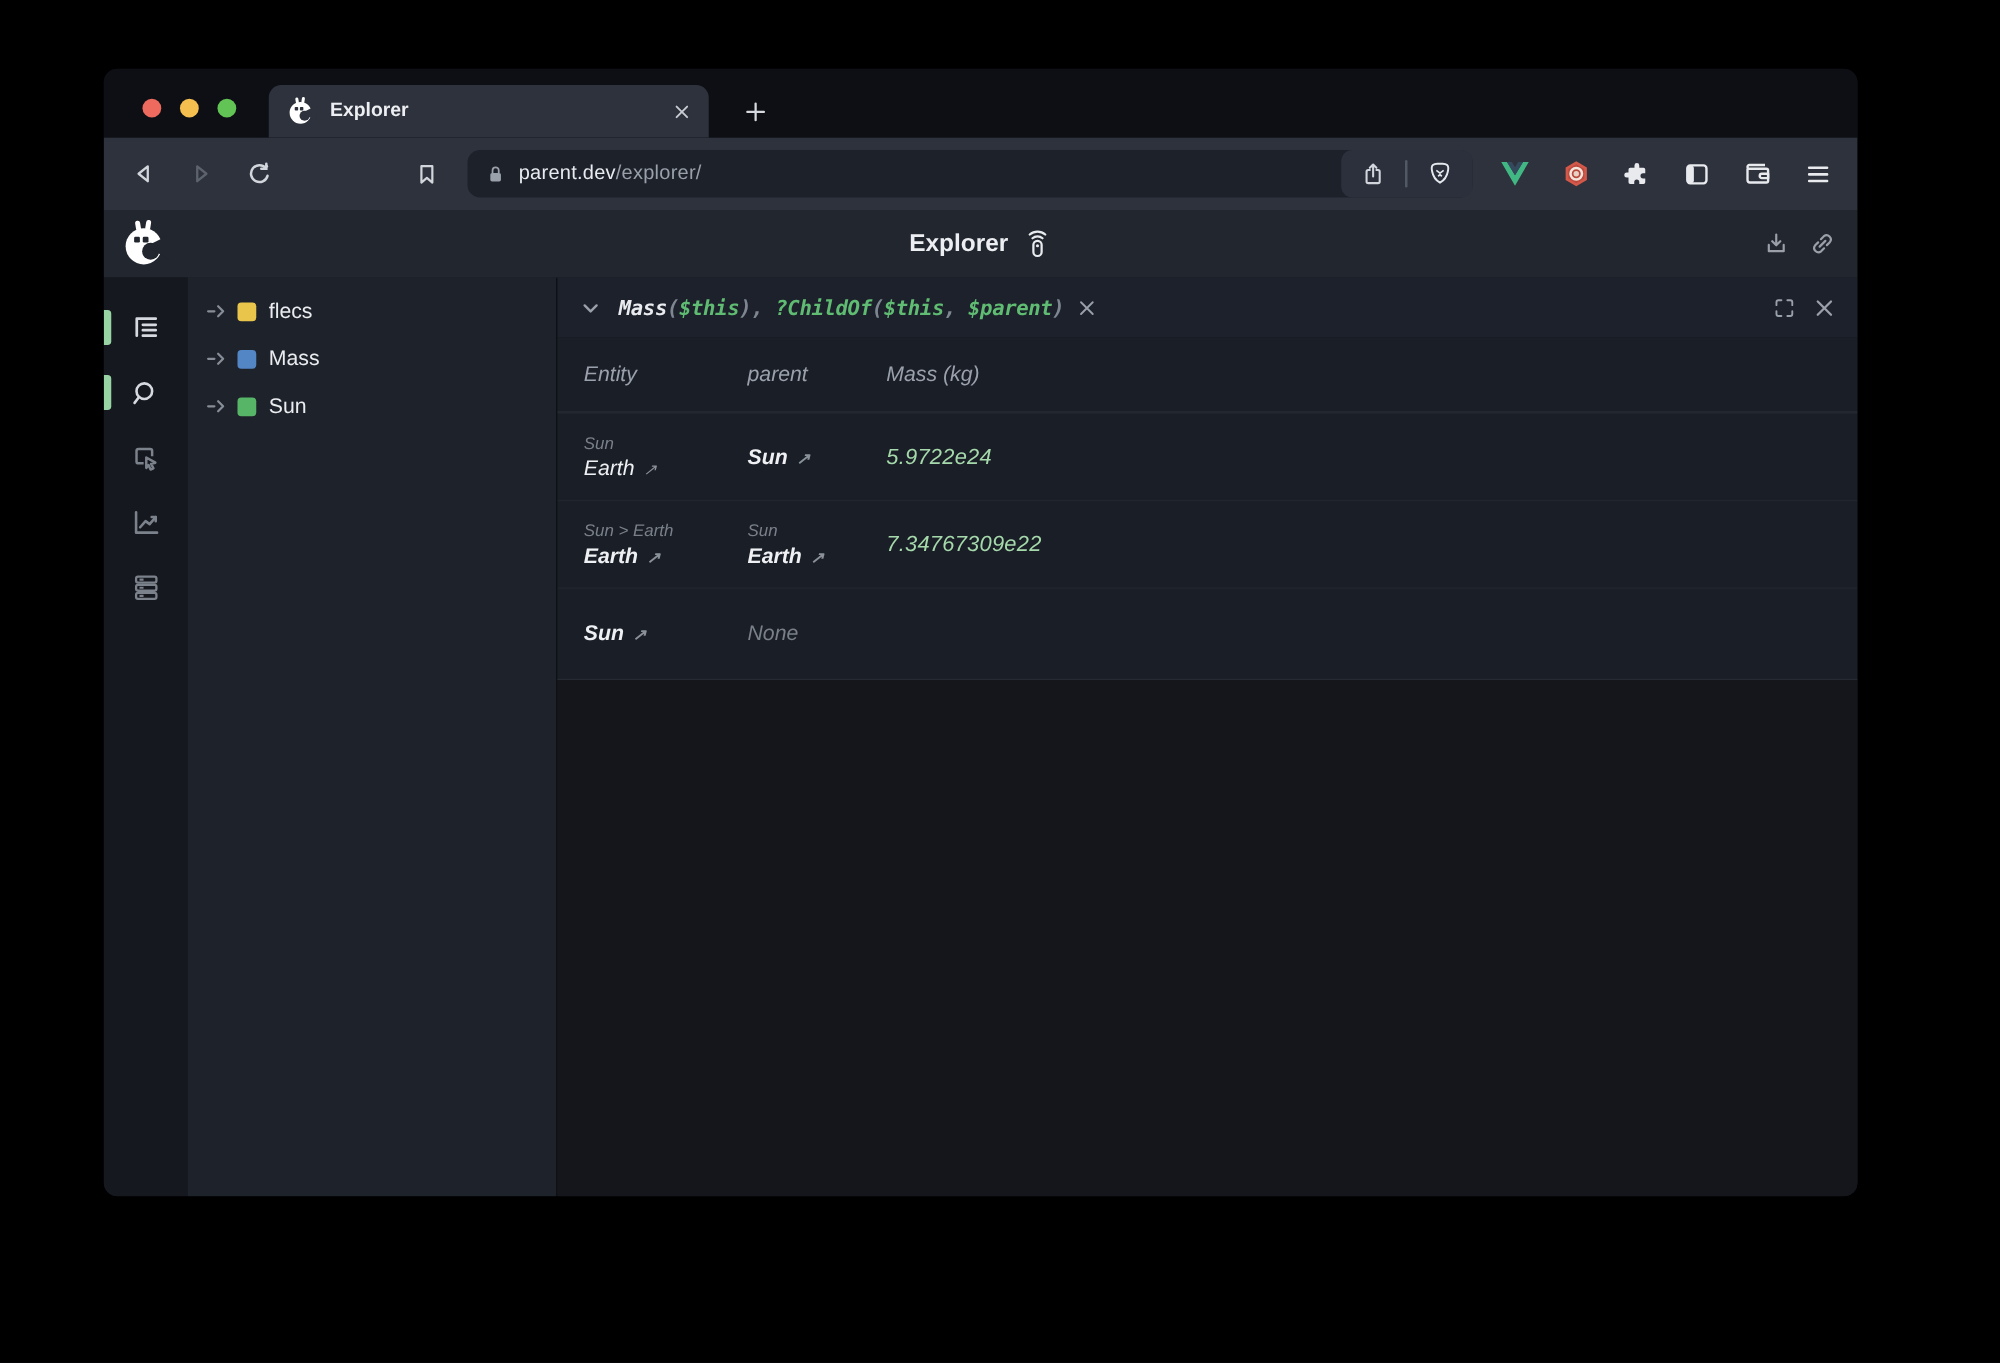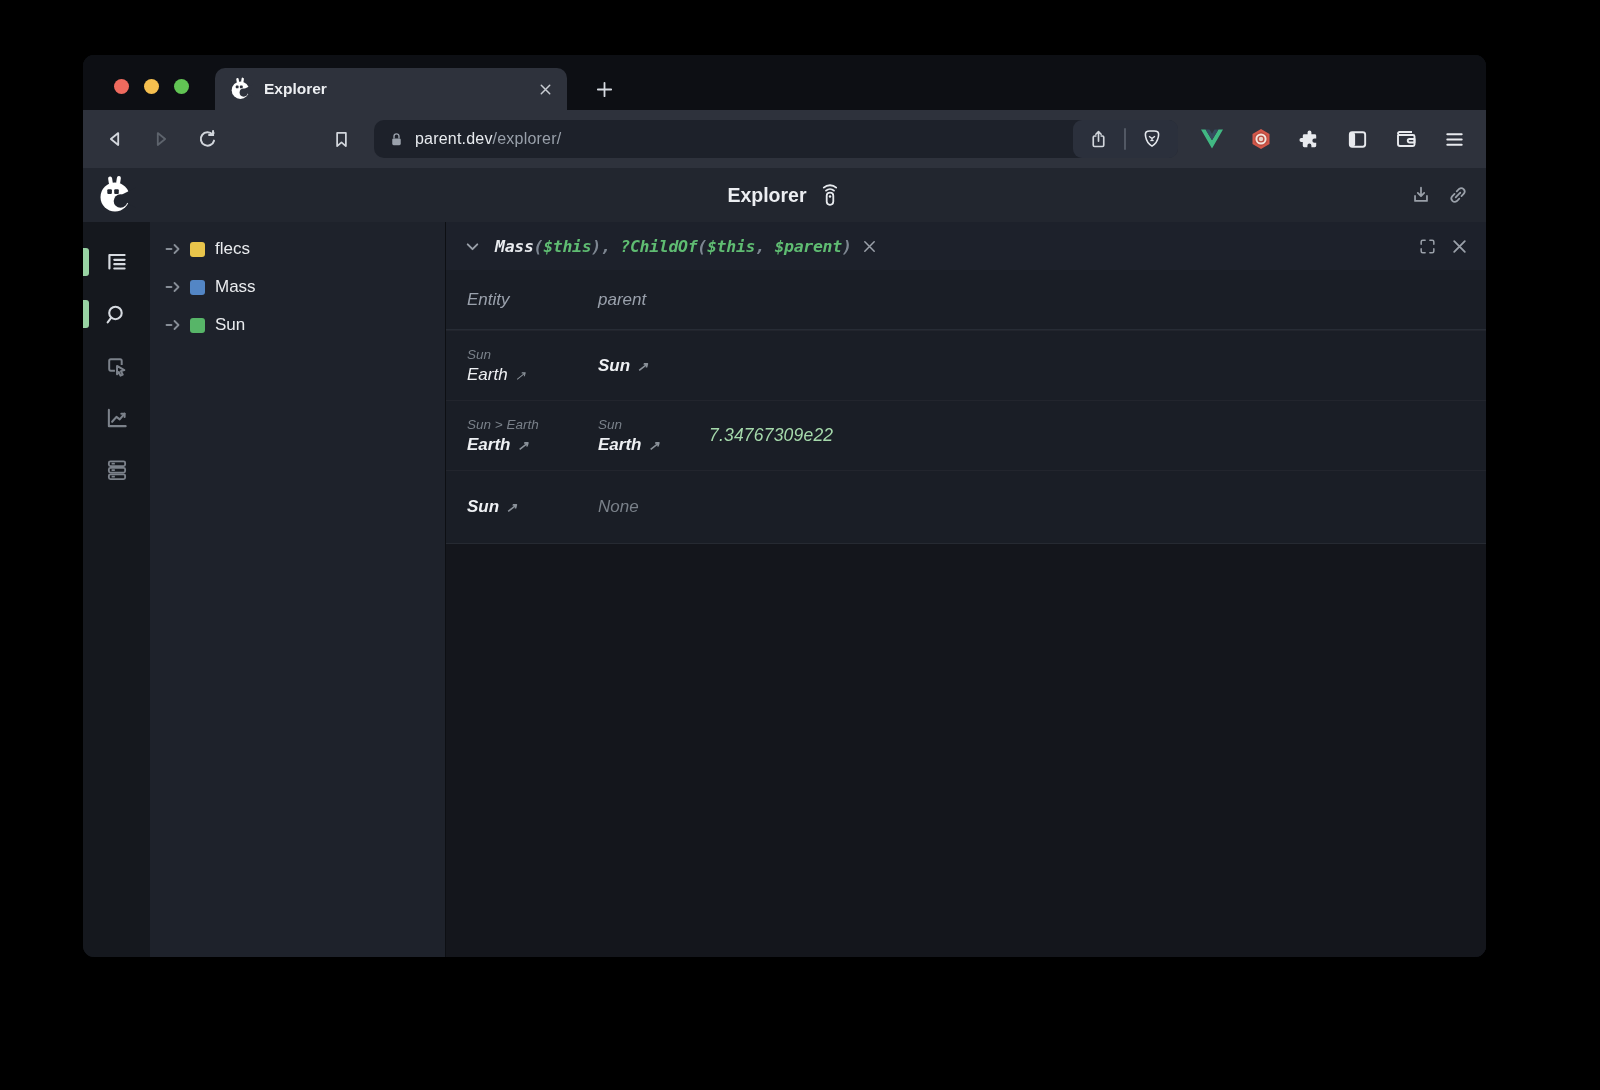--- a/index.html
+++ b/index.html
@@ -354,30 +354,34 @@
               <path d="M3 3 L13 13 M13 3 L3 13"></path>
             </svg>
           </span>
         </span>
       </div>
 
       <div class="resulttable">
         <div class="rt-grid rt-head">
           <span>Entity</span>
           <span>parent</span>
+          <span>Mass (kg)</span>
         </div>
 
         <div class="rt-grid rt-row row-h70">
           <div>
             <div class="cell-path">Sun</div>
             <div class="cell-name"><span>Earth</span><span class="arrow-ne">↗</span></div>
           </div>
           <div>
             <div class="cell-name bold"><span>Sun</span><span class="arrow-ne">↗</span></div>
           </div>
+          <div>
+            <span class="cell-mass">5.9722e24</span>
+          </div>
         </div>
 
         <div class="rt-grid rt-row row-h70">
           <div>
             <div class="cell-path">Sun &gt; Earth</div>
             <div class="cell-name bold"><span>Earth</span><span class="arrow-ne">↗</span></div>
           </div>
           <div>
             <div class="cell-path">Sun</div>
             <div class="cell-name bold"><span>Earth</span><span class="arrow-ne">↗</span></div>

